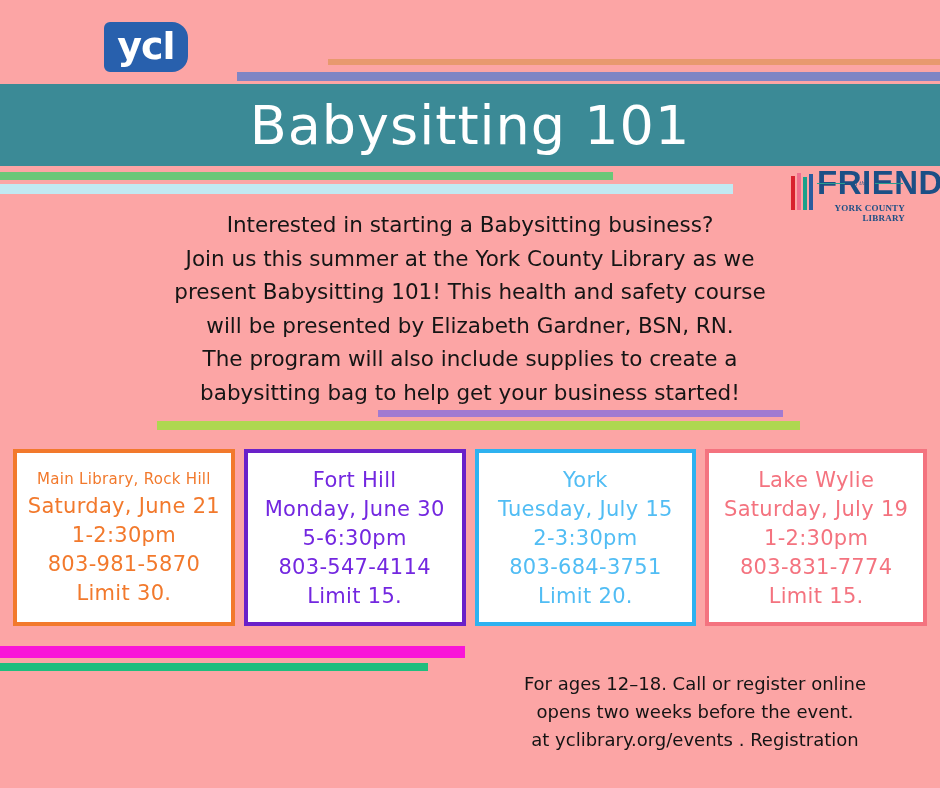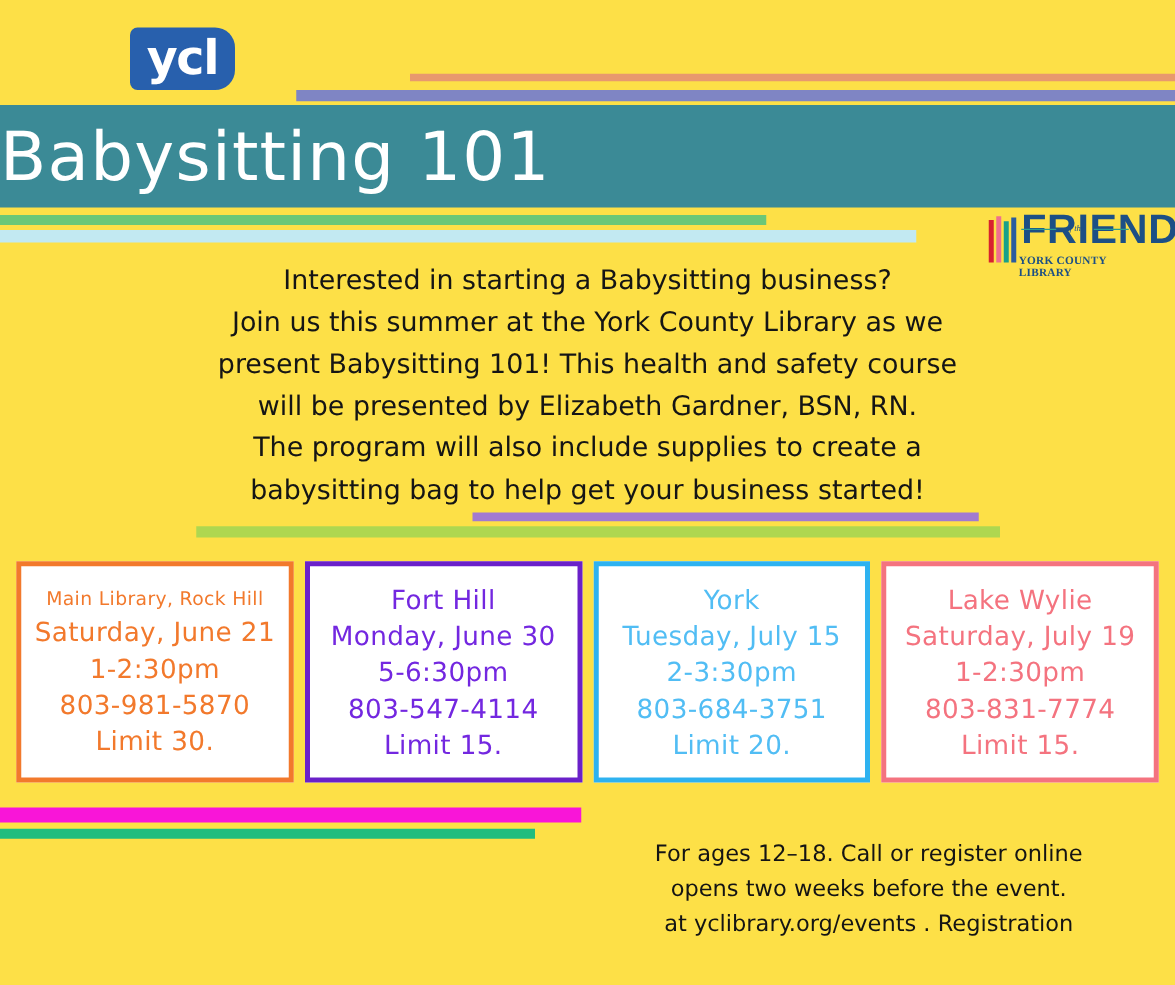--- a/index.html
+++ b/index.html
@@ -5,21 +5,21 @@
   * { box-sizing: border-box; margin: 0; padding: 0; }
   html, body {
     width: 940px; height: 788px;
     background: #ffffff;
     font-family: "Liberation Sans", sans-serif;
     overflow: hidden;
   }
   #flyer {
     position: relative;
     width: 940px; height: 788px;
-    background: #fde047;
+    background: #fca5a5;
     padding-left: 20px;
   }
 
   
   .ycl-logo {
     position: absolute;
     left: 104px; top: 22px;
     width: 84px; height: 50px;
     background: #2860ad;
     border-radius: 6px 16px 16px 6px;
@@ -37,21 +37,21 @@
   .rule-orange-top { left: 328px; top: 59px; right: 0; height: 6px; background: #e8996e; }
   .rule-purple-top { left: 237px; top: 72px; right: 0; height: 9px; background: #7f85c4; }
 
   .title-band {
     position: absolute;
     left: 0; top: 84px; right: 0;
     height: 82px;
     background: #3b8a96;
     display: flex;
     align-items: center;
-    justify-content: flex-start;
+    justify-content: center;
   }
   .title-band h1 {
     color: #ffffff;
     font-family: "DejaVu Sans", sans-serif;
     font-size: 54px;
     font-weight: 400;
     letter-spacing: 1px;
   }
 
   .rule-green-band { left: 0; top: 172px; width: 613px; height: 8px; background: #6ac778; }
@@ -111,21 +111,21 @@
     top: 4px;
     width: 28px; height: 1px;
     background: #2a9d8f;
   }
   .friends-ofthe::before { left: 0; }
   .friends-ofthe::after { right: 0; }
   .friends-sub {
     position: absolute;
     left: 24px; top: 33px;
     width: 90px;
-    text-align: left;
+    text-align: right;
     color: #1c4f85;
     font-family: "Liberation Serif", serif;
     font-size: 9px;
     font-weight: 700;
     letter-spacing: 0.2px;
   }
 
   
   .intro {
     position: absolute;

